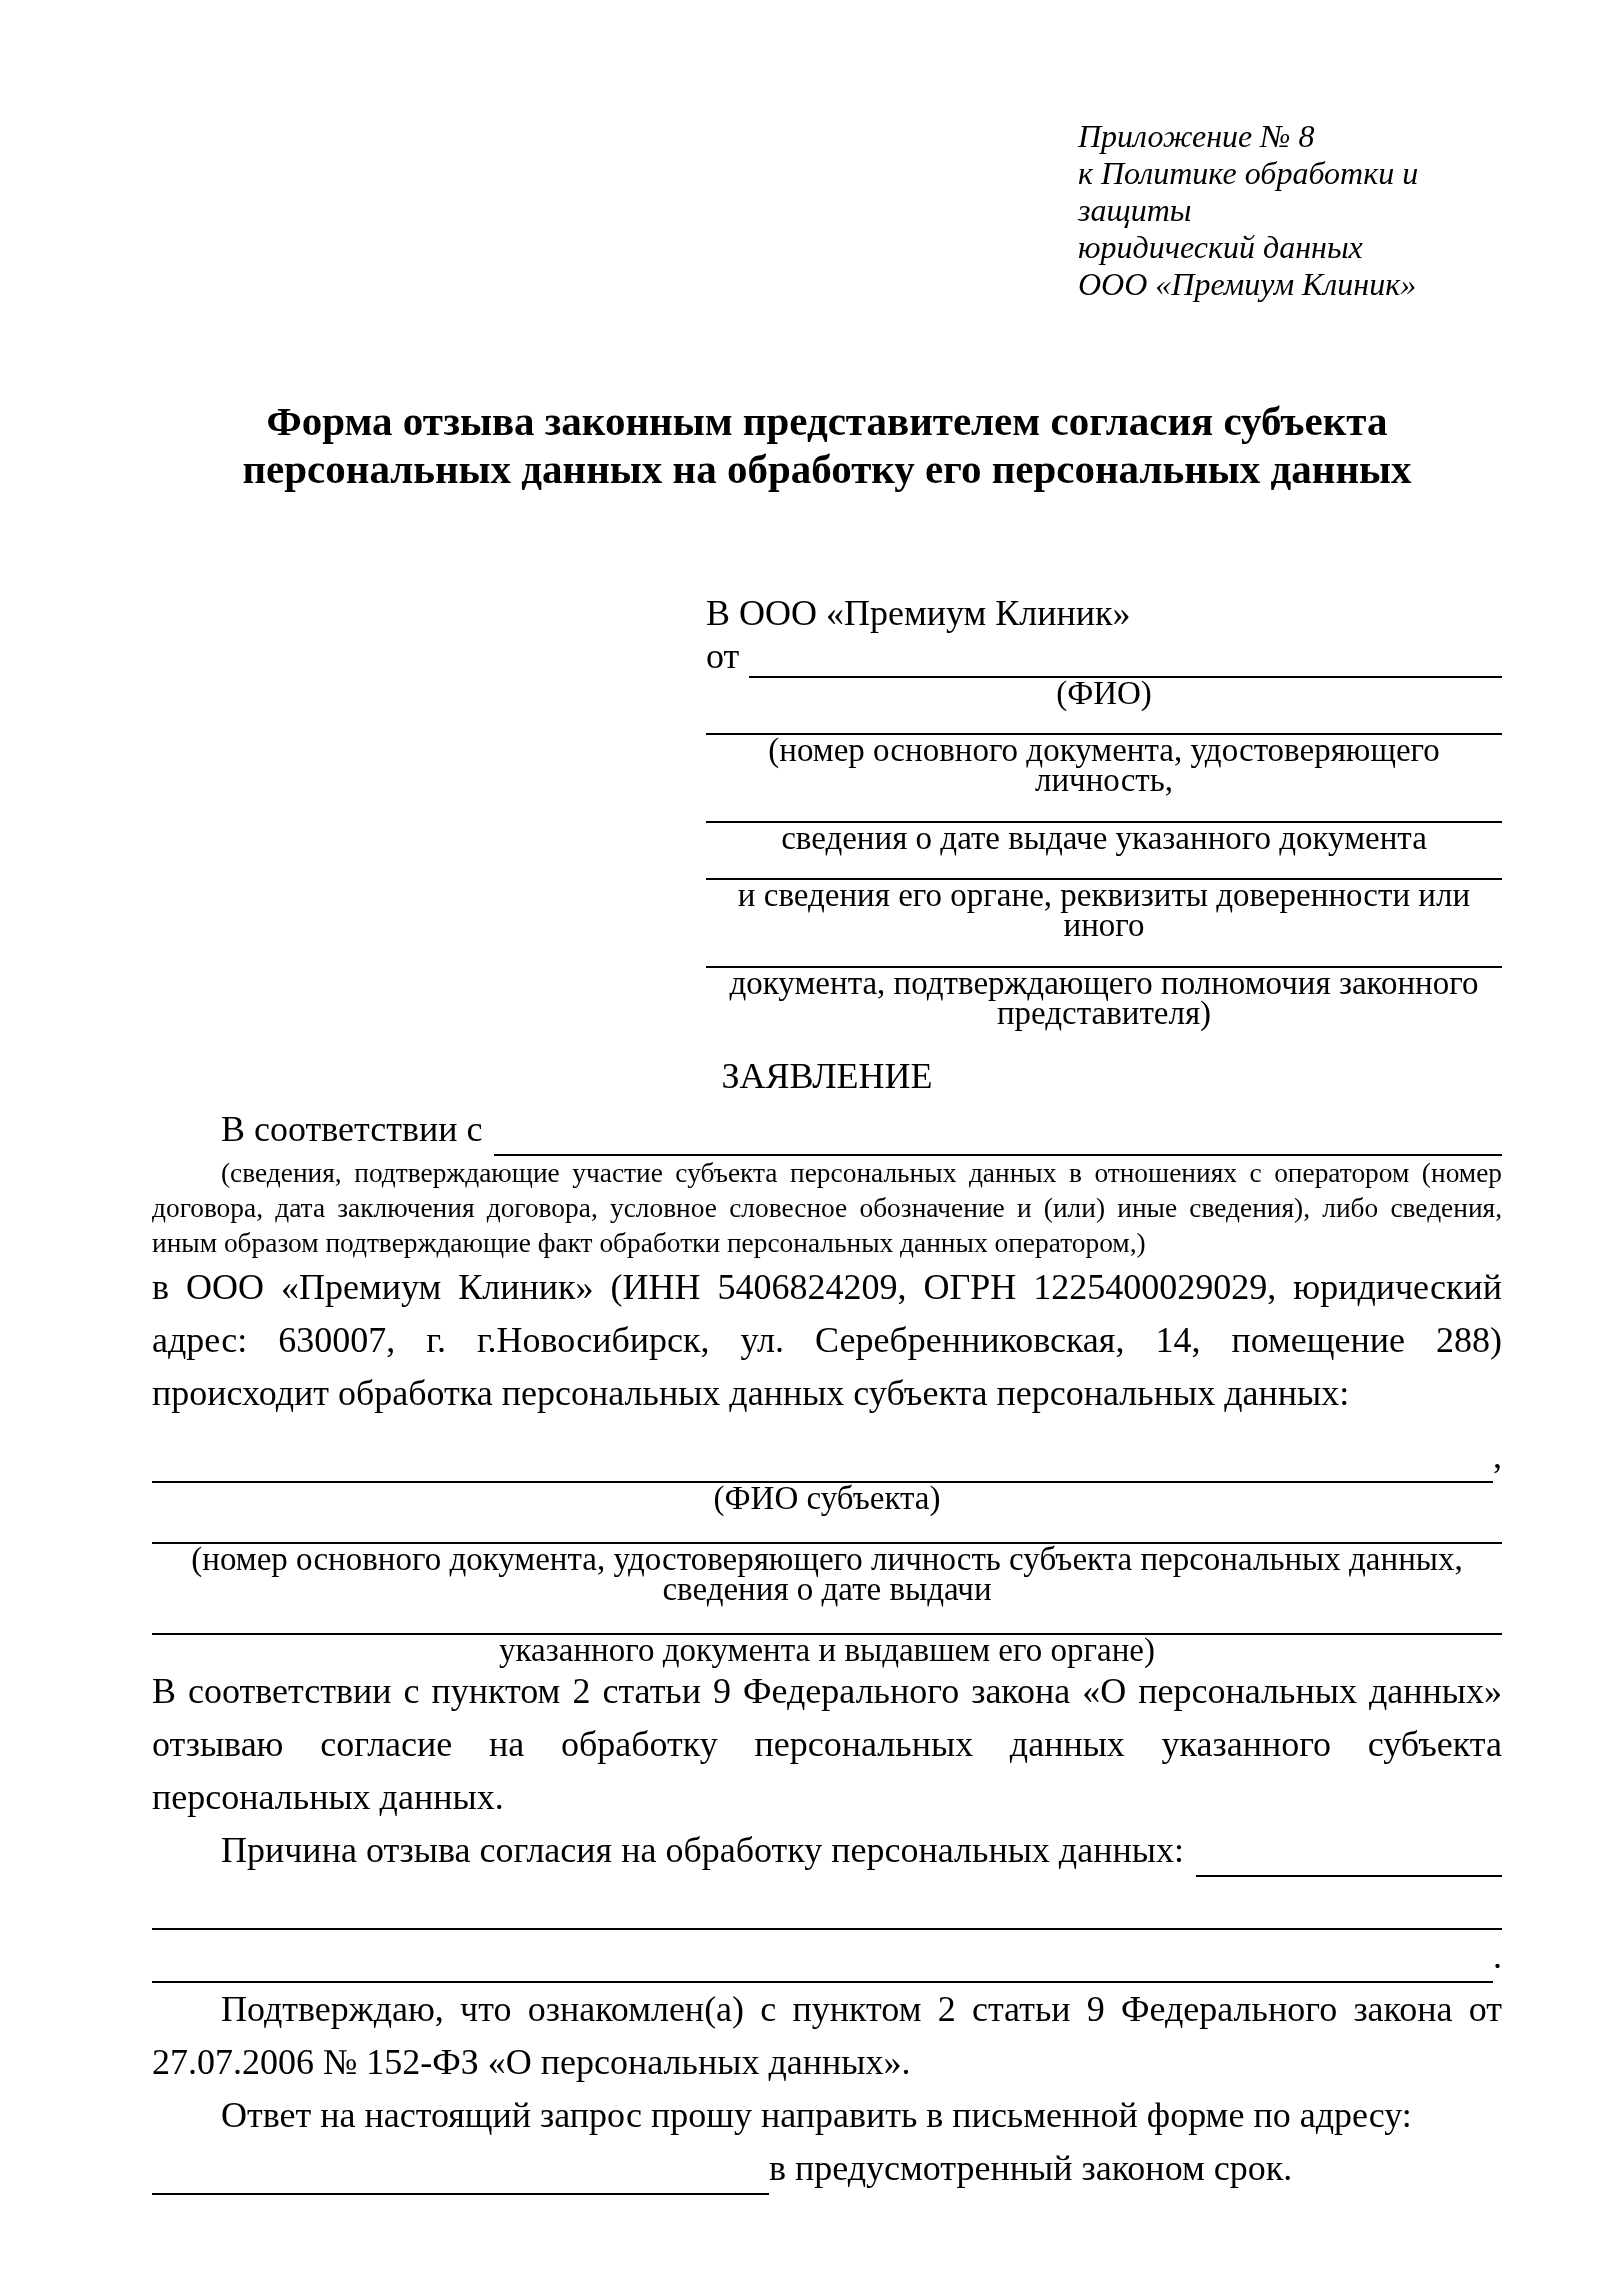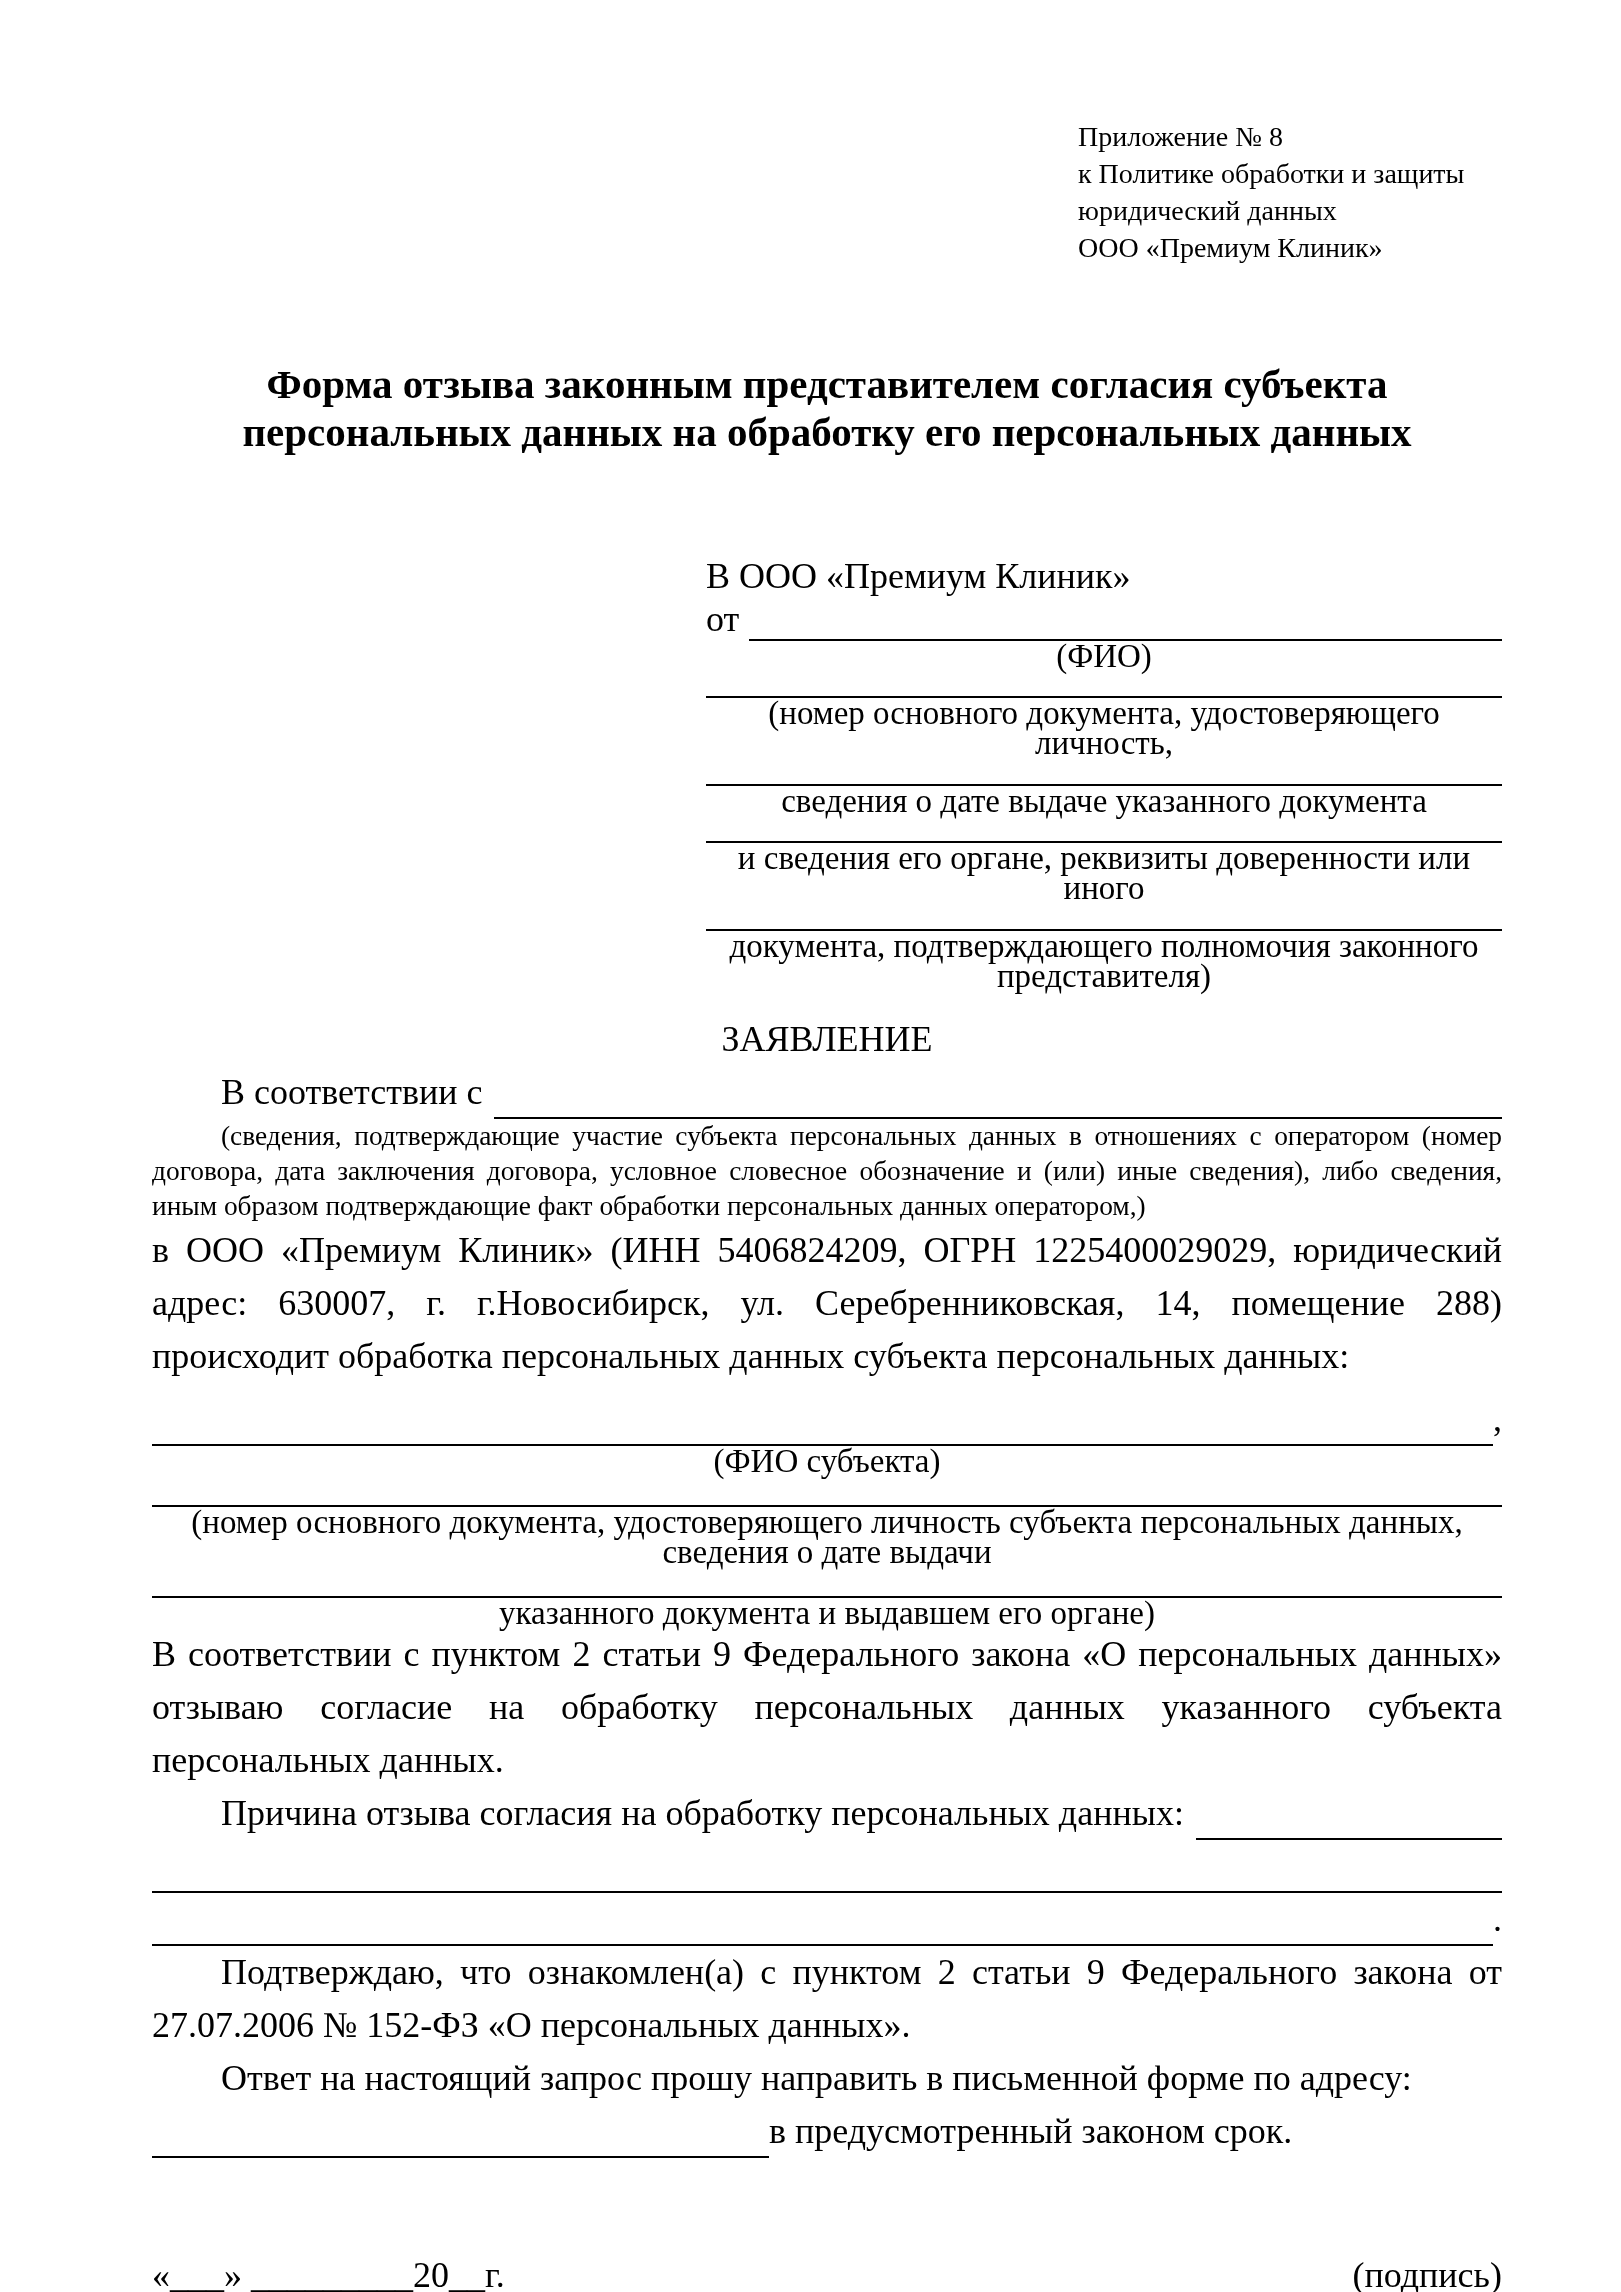--- a/index.html
+++ b/index.html
@@ -3,21 +3,21 @@
 <meta charset="utf-8">
 <style>
   * { margin:0; padding:0; box-sizing:border-box; }
   html,body { background:#e8e8e8; }
   body { font-family:"Liberation Serif","DejaVu Serif",serif; color:#000; }
   .page {
     position:relative; width:1621px; height:2293px; margin:0 auto;
     background:#fff; padding:118px 119px 39px 152px; overflow:hidden;
   }
   
-  .hdr { margin-left:926px; font-size:28px; line-height:37px; }
+  .hdr { margin-left:926px; font-size:32px; line-height:37px;font-style:italic; }
   
   .title { margin-top:94px; text-align:center; font-weight:bold; font-size:41px; line-height:48px; }
   
   .addr { margin-left:554px; margin-top:99px; font-size:36px; line-height:43px; }
   .row { display:flex; align-items:flex-end; }
   .fill { flex:1 1 auto; border-bottom:2.9px solid #000; height:1.1em; }
   .cap { font-size:33px; line-height:30px; text-align:center; }
   .wspace { height:27.4px; border-bottom:2.9px solid #000; }
   
   .stmt-head { margin-top:21.6px; text-align:center; font-size:36px; line-height:54px; }

